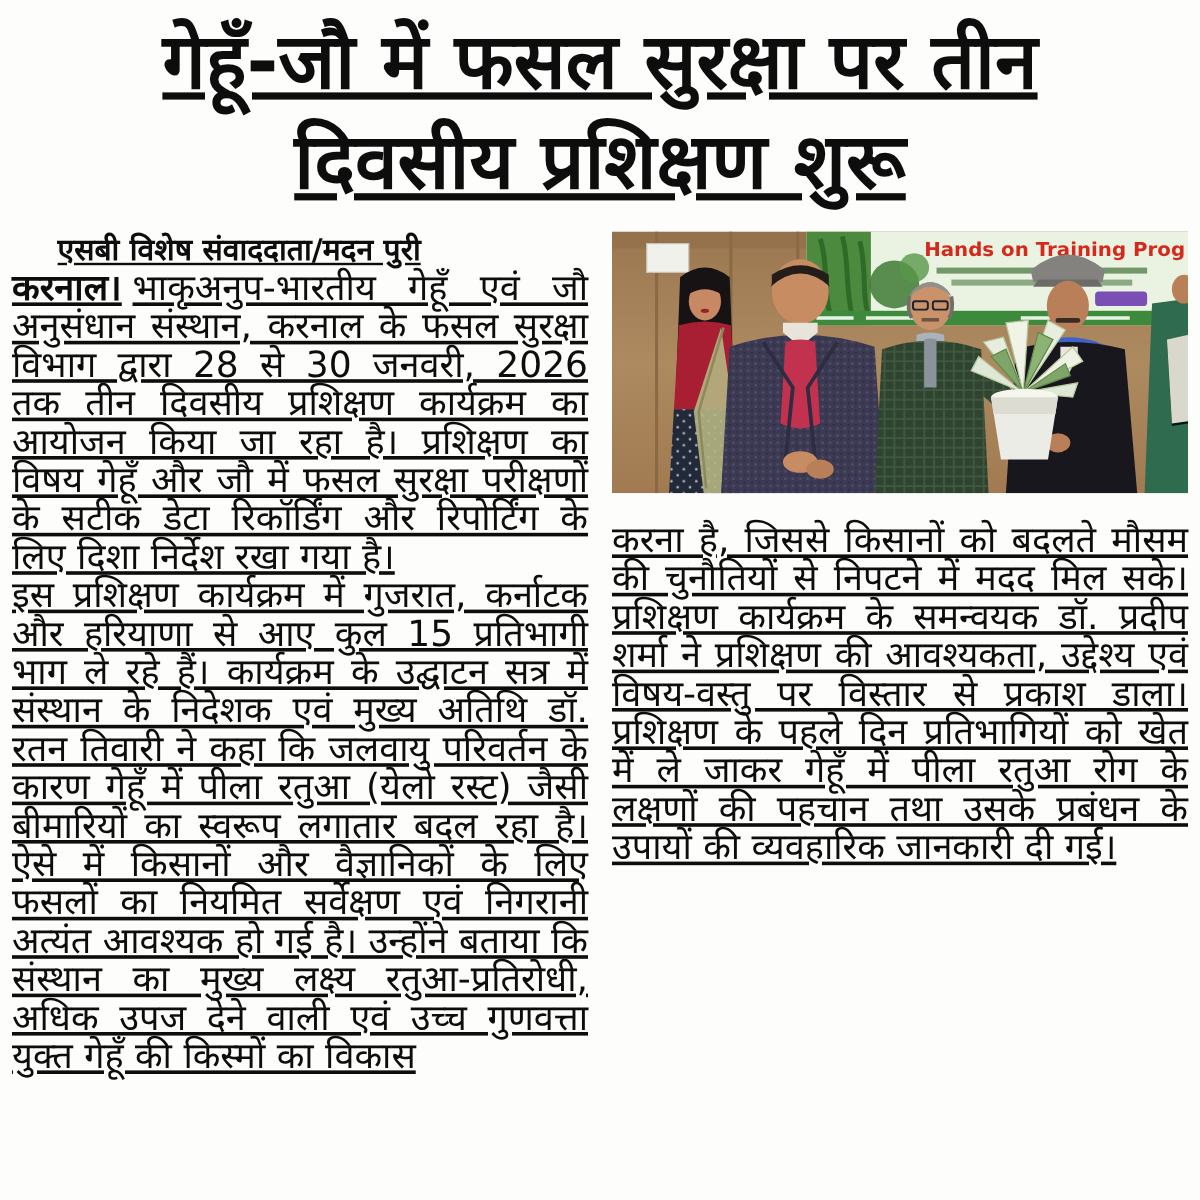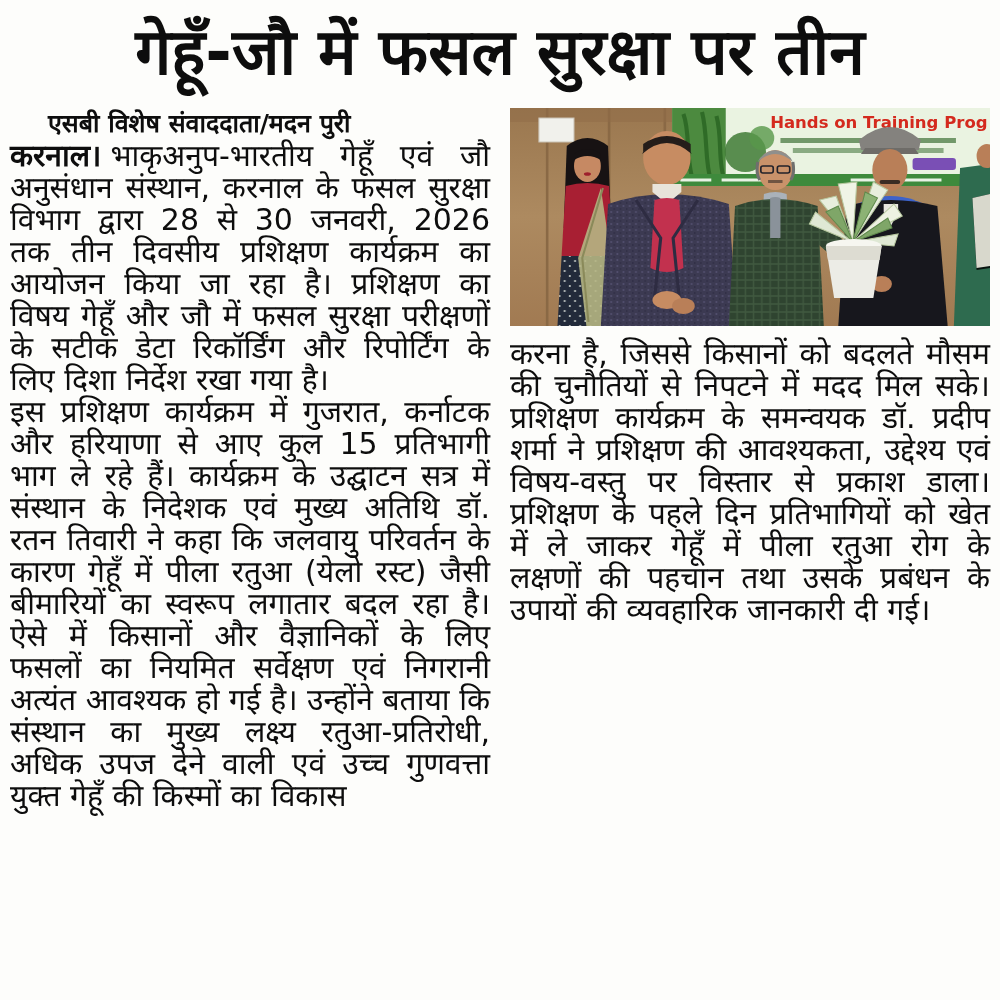--- a/index.html
+++ b/index.html
@@ -4,20 +4,21 @@
 <style>
   html,body{margin:0;padding:0;background:#ffffff;}
   .page{
     position:relative;
     width:1000px;height:1000px;
     background:#fdfdfb;
     color:#0d0d0d;
     font-family:"DejaVu Sans", sans-serif;
     overflow:hidden;
     box-sizing:border-box;
+    text-decoration:underline;
   }
   .headline{
     text-align:center;
     font-weight:bold;
     font-size:64px;
     line-height:1.32;
     padding-top:10px;
     letter-spacing:0px;
   }
   .headline .hl-line{display:block;}
@@ -46,32 +47,33 @@
     white-space:nowrap;
     overflow:hidden;
   }
   .dateline{
     font-weight:bold;
     margin-right:9px;
   }
   .photo-wrap{
     width:100%;
     height:218px;
-    margin:0 0 12px 0;
+    margin:0 0 24px 0;
     line-height:0;
   }
   .photo-wrap svg{width:100%;height:100%;}
 </style>
 </head>
 <body>
 
 <div class="page">
 
   <div class="headline">
     <span class="hl-line">गेहूँ-जौ में फसल सुरक्षा पर तीन</span>
+    <span class="hl-line">दिवसीय प्रशिक्षण शुरू</span>
   </div>
 
   <div class="columns">
 
     <div class="col">
       <p class="byline">एसबी विशेष संवाददाता/मदन पुरी</p>
       <p class="body-text"><b class="dateline">करनाल।</b><span>भाकृअनुप-भारतीय गेहूँ एवं जौ अनुसंधान संस्थान, करनाल के फसल सुरक्षा विभाग द्वारा 28 से 30 जनवरी, 2026 तक तीन दिवसीय प्रशिक्षण कार्यक्रम का आयोजन किया जा रहा है। प्रशिक्षण का विषय गेहूँ और जौ में फसल सुरक्षा परीक्षणों के सटीक डेटा रिकॉर्डिंग और रिपोर्टिंग के लिए दिशा निर्देश रखा गया है।</span></p>
       <p class="body-text">इस प्रशिक्षण कार्यक्रम में गुजरात, कर्नाटक और हरियाणा से आए कुल 15 प्रतिभागी भाग ले रहे हैं। कार्यक्रम के उद्घाटन सत्र में संस्थान के निदेशक एवं मुख्य अतिथि डॉ. रतन तिवारी ने कहा कि जलवायु परिवर्तन के कारण गेहूँ में पीला रतुआ (येलो रस्ट) जैसी बीमारियों का स्वरूप लगातार बदल रहा है। ऐसे में किसानों और वैज्ञानिकों के लिए फसलों का नियमित सर्वेक्षण एवं निगरानी अत्यंत आवश्यक हो गई है। उन्होंने बताया कि संस्थान का मुख्य लक्ष्य रतुआ-प्रतिरोधी, अधिक उपज देने वाली एवं उच्च गुणवत्ता युक्त गेहूँ की किस्मों का विकास</p>
     </div>
 

